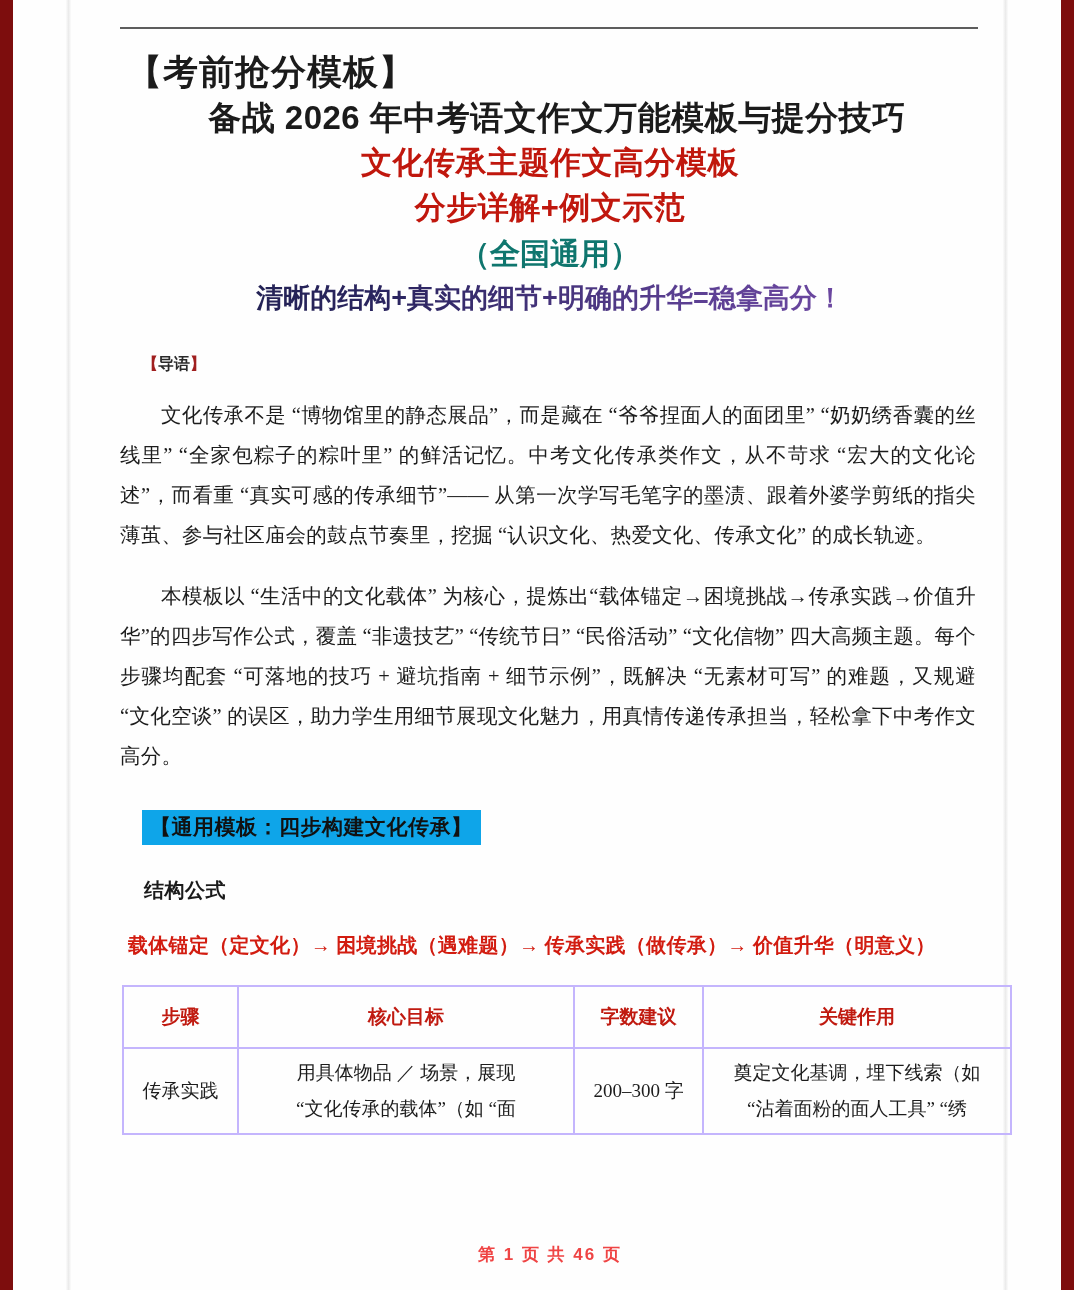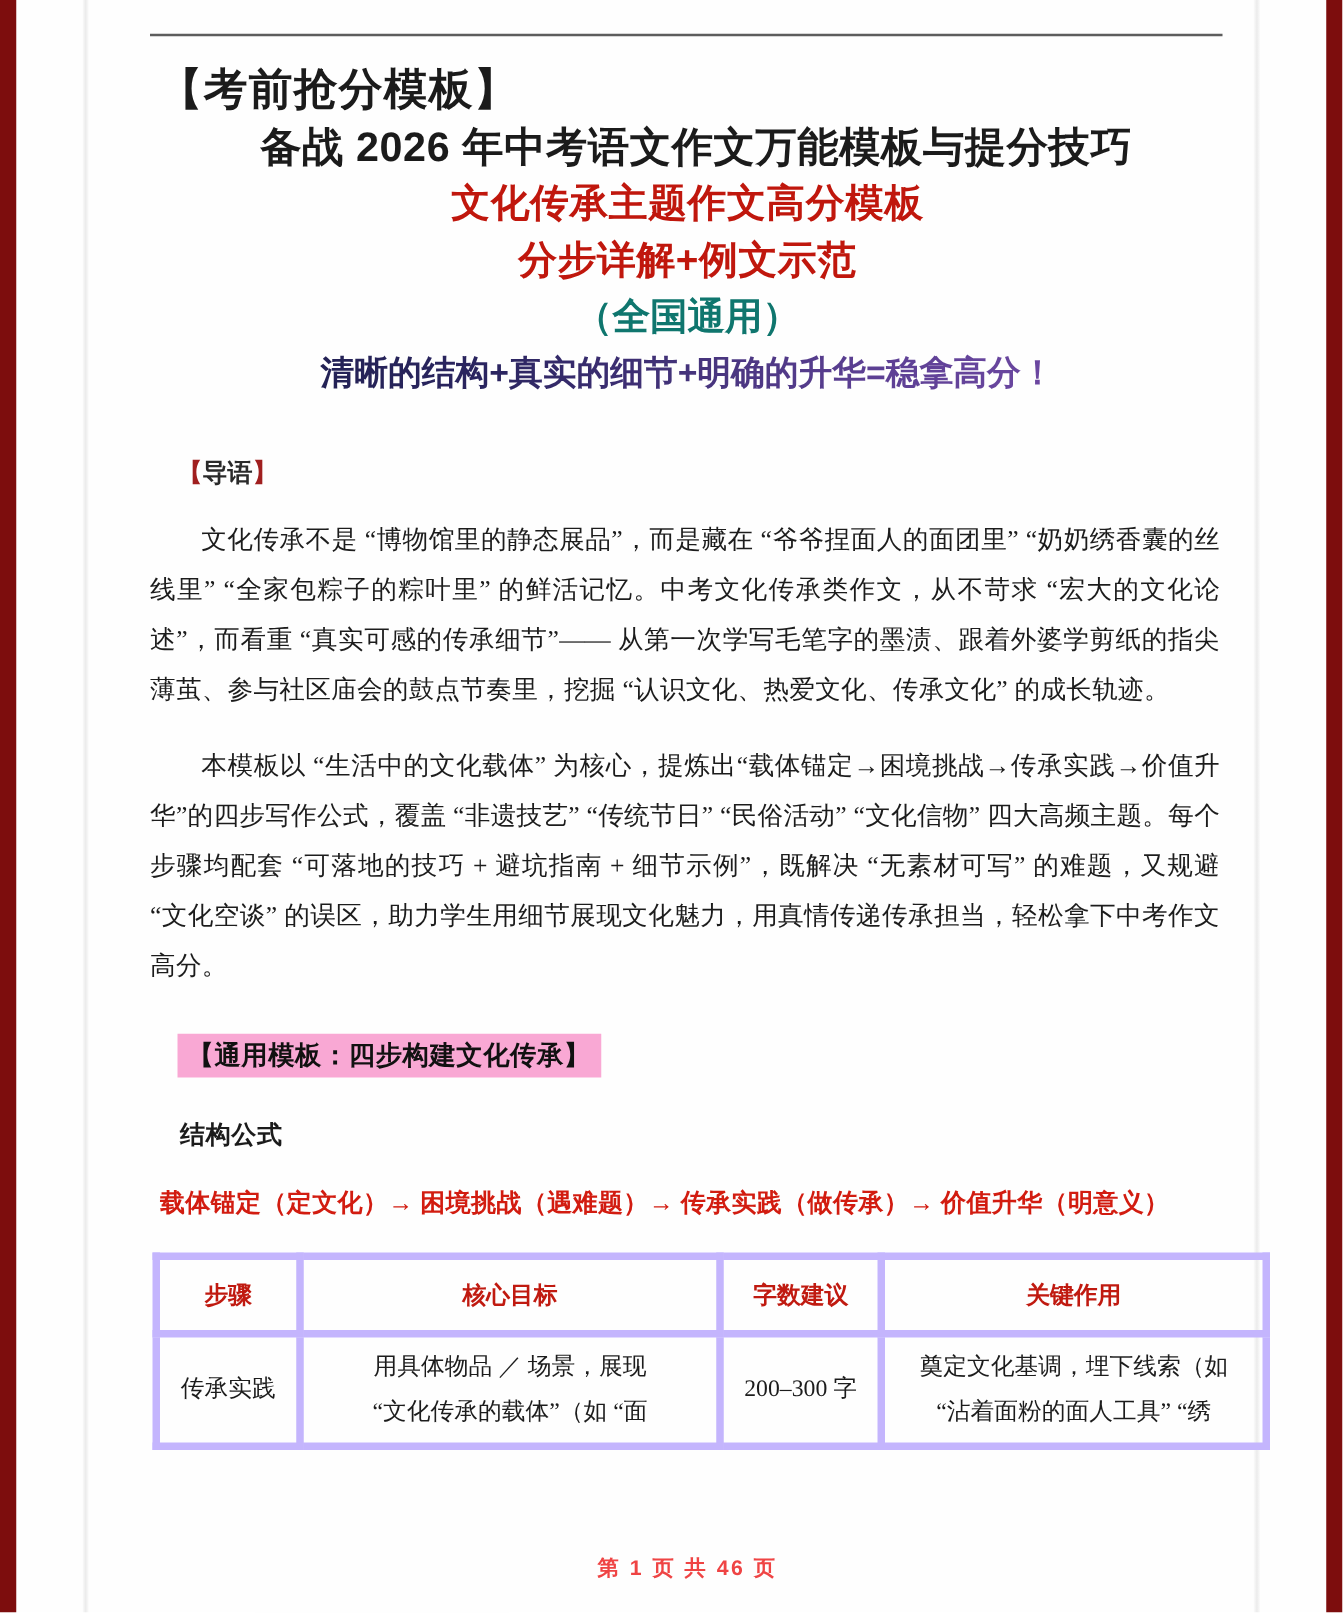--- a/index.html
+++ b/index.html
@@ -111,34 +111,34 @@
     -webkit-background-clip: text;
     background-clip: text;
     color: transparent;
     -webkit-text-fill-color: transparent;
   }
 
   
   .label-bracket {
     font-family: "Liberation Sans", "DejaVu Sans", sans-serif;
     font-weight: bold;
-    font-size: 20px;
+    font-size: 16px;
     color: #2a2a2a;
-    margin-top: 47px;
+    margin-top: 36px;
     padding-left: 22px;
   }
   .label-bracket .brk { color: #a01f1f; }
 
   .label-highlight {
     display: inline-block;
     font-family: "Liberation Sans", "DejaVu Sans", sans-serif;
     font-weight: bold;
     font-size: 21px;
     color: #111111;
-    background: #f9a8d4;
+    background: #0ea5e9;
     padding: 3px 8px 4px 8px;
     margin-left: 22px;
     letter-spacing: 0.5px;
   }
   .highlight-wrap { margin-top: 34px; }
 
   .sub-heading {
     font-family: "Liberation Sans", "DejaVu Sans", sans-serif;
     font-weight: bold;
     font-size: 20px;
@@ -183,21 +183,21 @@
   }
 
   
   .tbl-wrap { margin-top: 26px; padding-left: 2px; }
   table.tpl {
     border-collapse: collapse;
     width: 856px;
     table-layout: fixed;
   }
   table.tpl td, table.tpl th {
-    border: 6px solid #c4b5fd;
+    border: 2px solid #c4b5fd;
     vertical-align: middle;
     padding: 6px 9px;
   }
   table.tpl th {
     font-family: "Liberation Sans", "DejaVu Sans", sans-serif;
     font-weight: bold;
     font-size: 19px;
     color: #c01a10;
     text-align: center;
     height: 62px;

